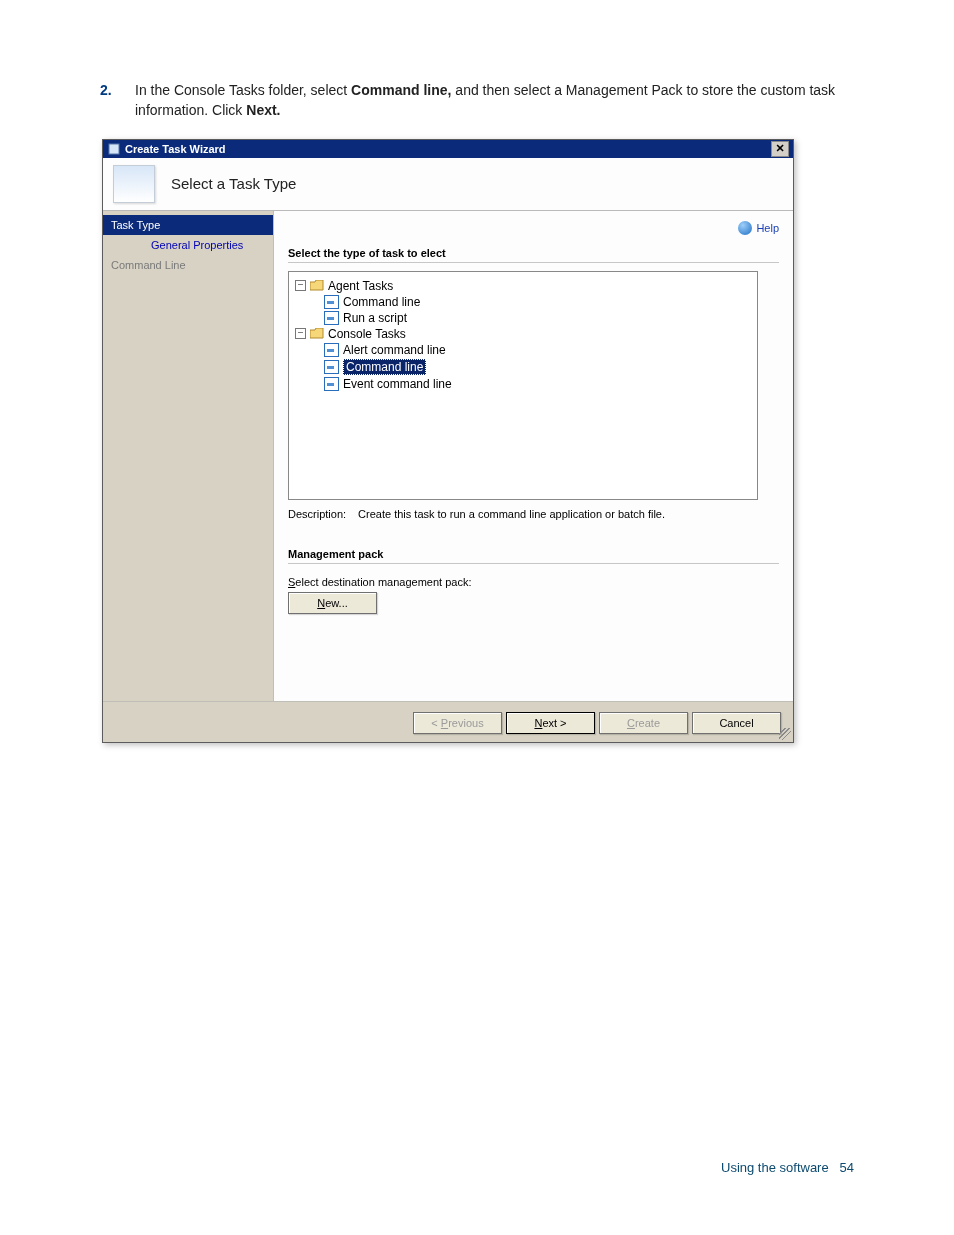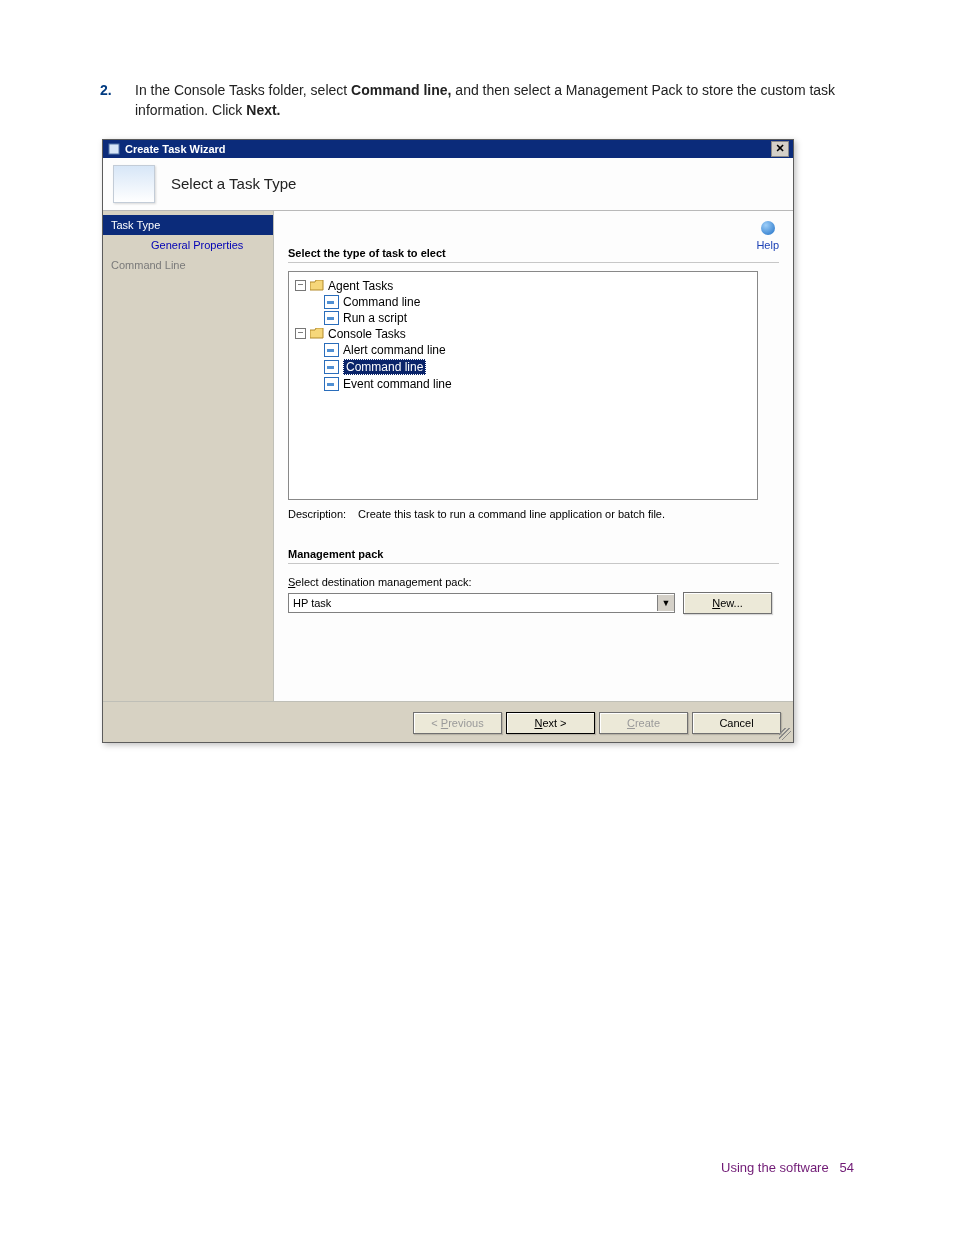--- a/index.html
+++ b/index.html
@@ -125,21 +125,20 @@
     min-height: 470px;
   }
   .help-link {
     position: absolute;
     top: 10px; right: 14px;
     color: #1a3fb5;
     font-size: 11px;
     display: flex;
     align-items: center;
     gap: 4px;
-    flex-direction: column;
   }
   .help-link .help-icon {
     width: 14px; height: 14px;
     border-radius: 50%;
     background: radial-gradient(circle at 35% 30%, #9ecff9, #1e6fc6);
   }
 
   .section-label {
     font-weight: bold;
     font-size: 11px;
@@ -281,21 +280,21 @@
       linear-gradient(135deg, transparent 7px, #8a8a8a 7px, #8a8a8a 8px, transparent 8px),
       linear-gradient(135deg, transparent 10px, #8a8a8a 10px, #8a8a8a 11px, transparent 11px),
       linear-gradient(135deg, transparent 4px, #8a8a8a 4px, #8a8a8a 5px, transparent 5px);
   }
 
   .page-footer {
     position: absolute;
     right: 100px;
     bottom: 60px;
     font-size: 13px;
-    color: #701a75;
+    color: #0c4a6e;
   }
 </style>
 </head>
 <body>
 
 <div class="page">
 
   <div class="numbered">
     <div class="numitem-number">2.</div>
     <div class="numitem-body">
@@ -392,24 +391,20 @@
           <span>Description:</span>
           <span>Create this task to run a command line application or batch file.</span>
         </div>
 
         <div class="sub-heading">Management pack</div>
 
         <div class="field-label">
           <span class="ul">S</span><span>elect destination management pack:</span>
         </div>
         <div class="field-row">
-          <div class="combo">
-            <span class="combo-value">HP task</span>
-            <span class="combo-btn">▼</span>
-          </div>
           <button class="btn">
             <span><span class="ul">N</span><span>ew...</span></span>
           </button>
         </div>
       </div>
     </div>
 
     <div class="footer">
       <button class="btn disabled">
         <span>&lt; <span class="ul">P</span><span>revious</span></span>

